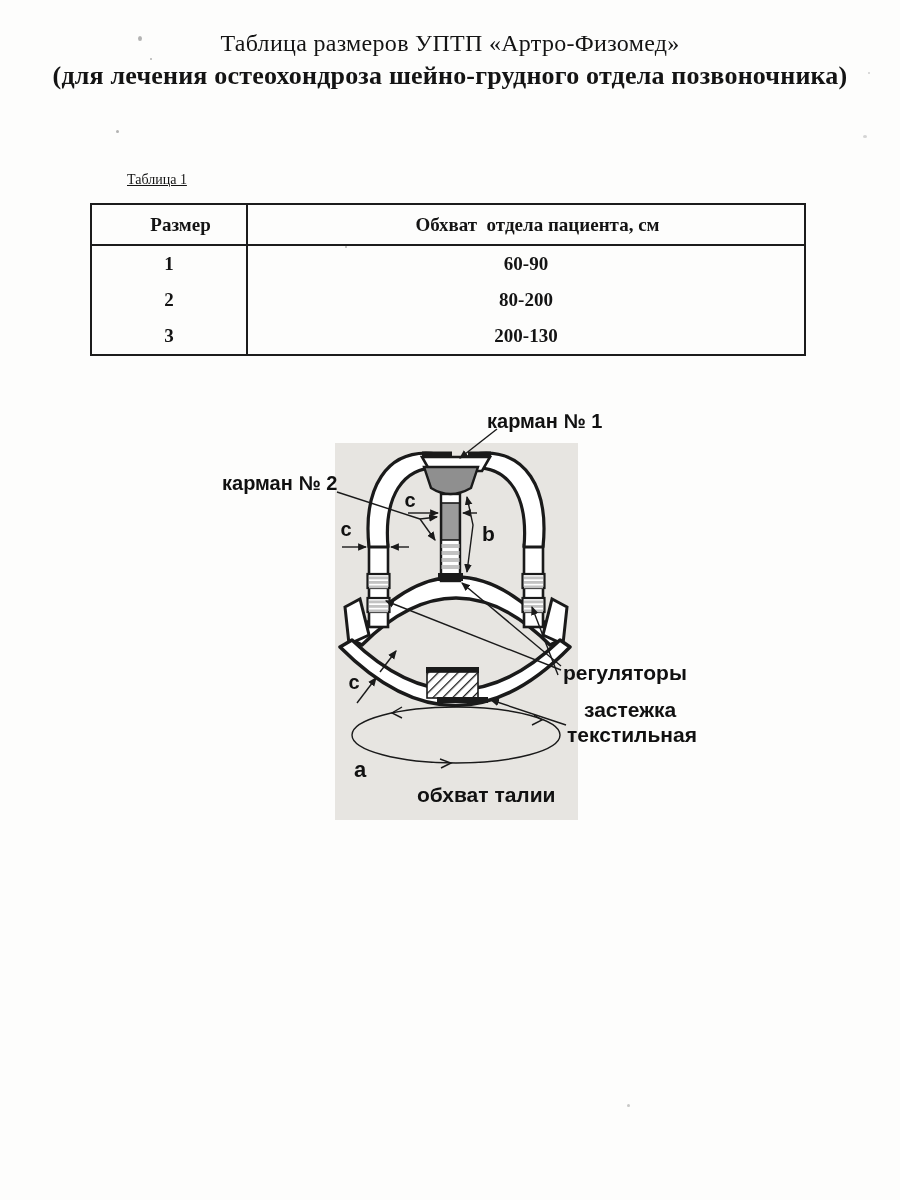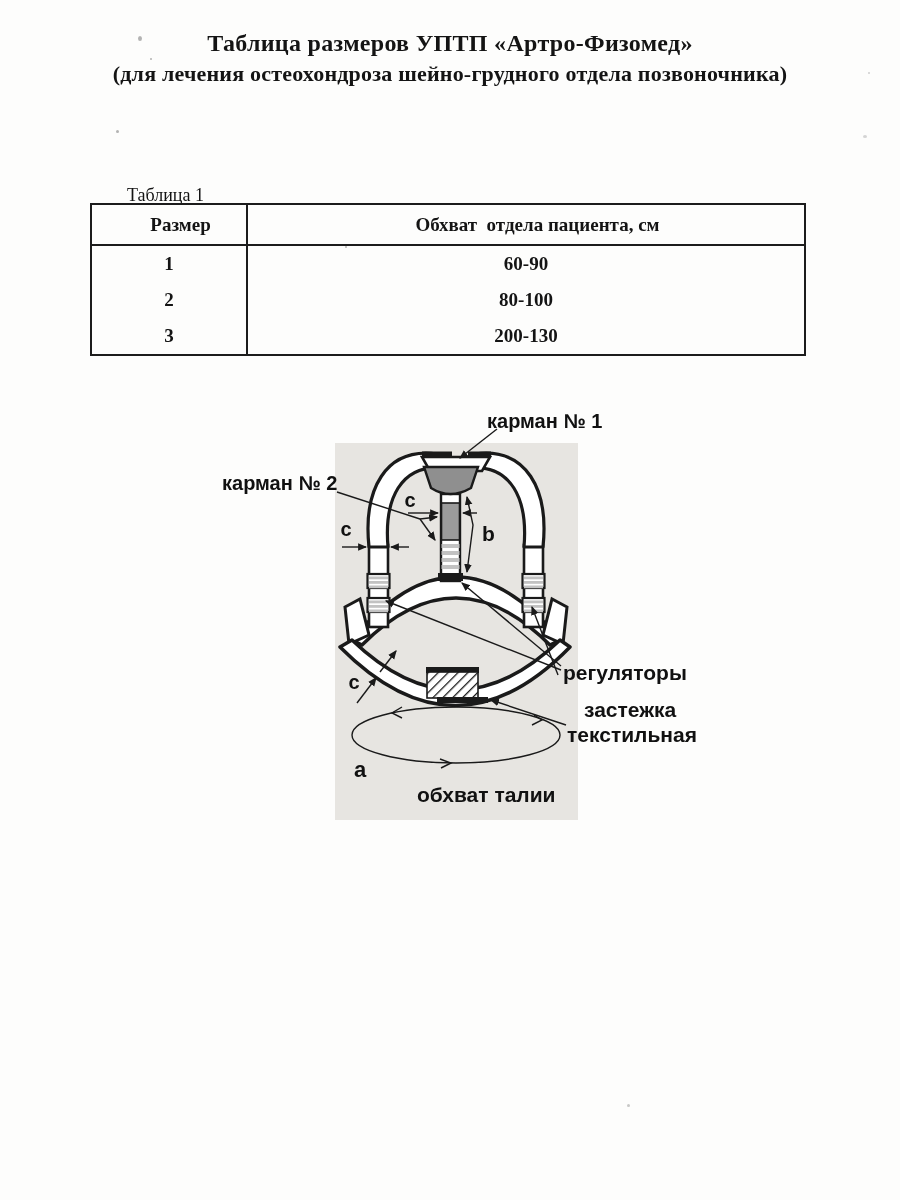--- a/index.html
+++ b/index.html
@@ -3,24 +3,24 @@
 <meta charset="utf-8">
 <style>
   html,body{margin:0;padding:0;}
   .page{
     position:relative; width:900px; height:1200px;
     background:#fdfdfc; overflow:hidden;
     font-family:"Liberation Serif", serif; color:#141414;
   }
   
   .title-block{position:absolute; top:30px; left:0; width:900px; text-align:center;}
-  .title-line1{font-size:24px; font-weight:bold; letter-spacing:.3px;}
-  .title-line2{font-size:22px; font-weight:bold; margin-top:4px; letter-spacing:.2px;}
-  
-  .tbl-caption{position:absolute; left:127px; top:185px; font-size:18px;}
+  .title-line1{font-size:24px; font-weight:normal; letter-spacing:.3px;}
+  .title-line2{font-size:26px; font-weight:bold; margin-top:4px; letter-spacing:.2px;}
+  
+  .tbl-caption{position:absolute; left:127px; top:172px; font-size:14px;text-decoration:underline;}
   table.size{
     position:absolute; left:90px; top:203px; width:716px; height:142px;
     border-collapse:collapse; table-layout:fixed;
   }
   table.size, table.size th, table.size td{border:0;}
   table.size{border:2.5px solid #1c1c1c;}
   table.size th{
     border-bottom:2px solid #1c1c1c; font-size:19px; font-weight:bold;
     white-space:pre; height:37px; text-align:center; vertical-align:middle;padding-left:24px;
   }
@@ -59,21 +59,21 @@
         <th>Обхват  отдела пациента, см</th>
       </tr>
     </thead>
     <tbody>
       <tr>
         <td>1</td>
         <td>60-90</td>
       </tr>
       <tr>
         <td>2</td>
-        <td>80-100</td>
+        <td>80-200</td>
       </tr>
       <tr>
         <td>3</td>
         <td>200-130</td>
       </tr>
     </tbody>
   </table>
 
   <svg class="diagram" width="510" height="435" viewBox="0 0 510 435">
     <defs>

